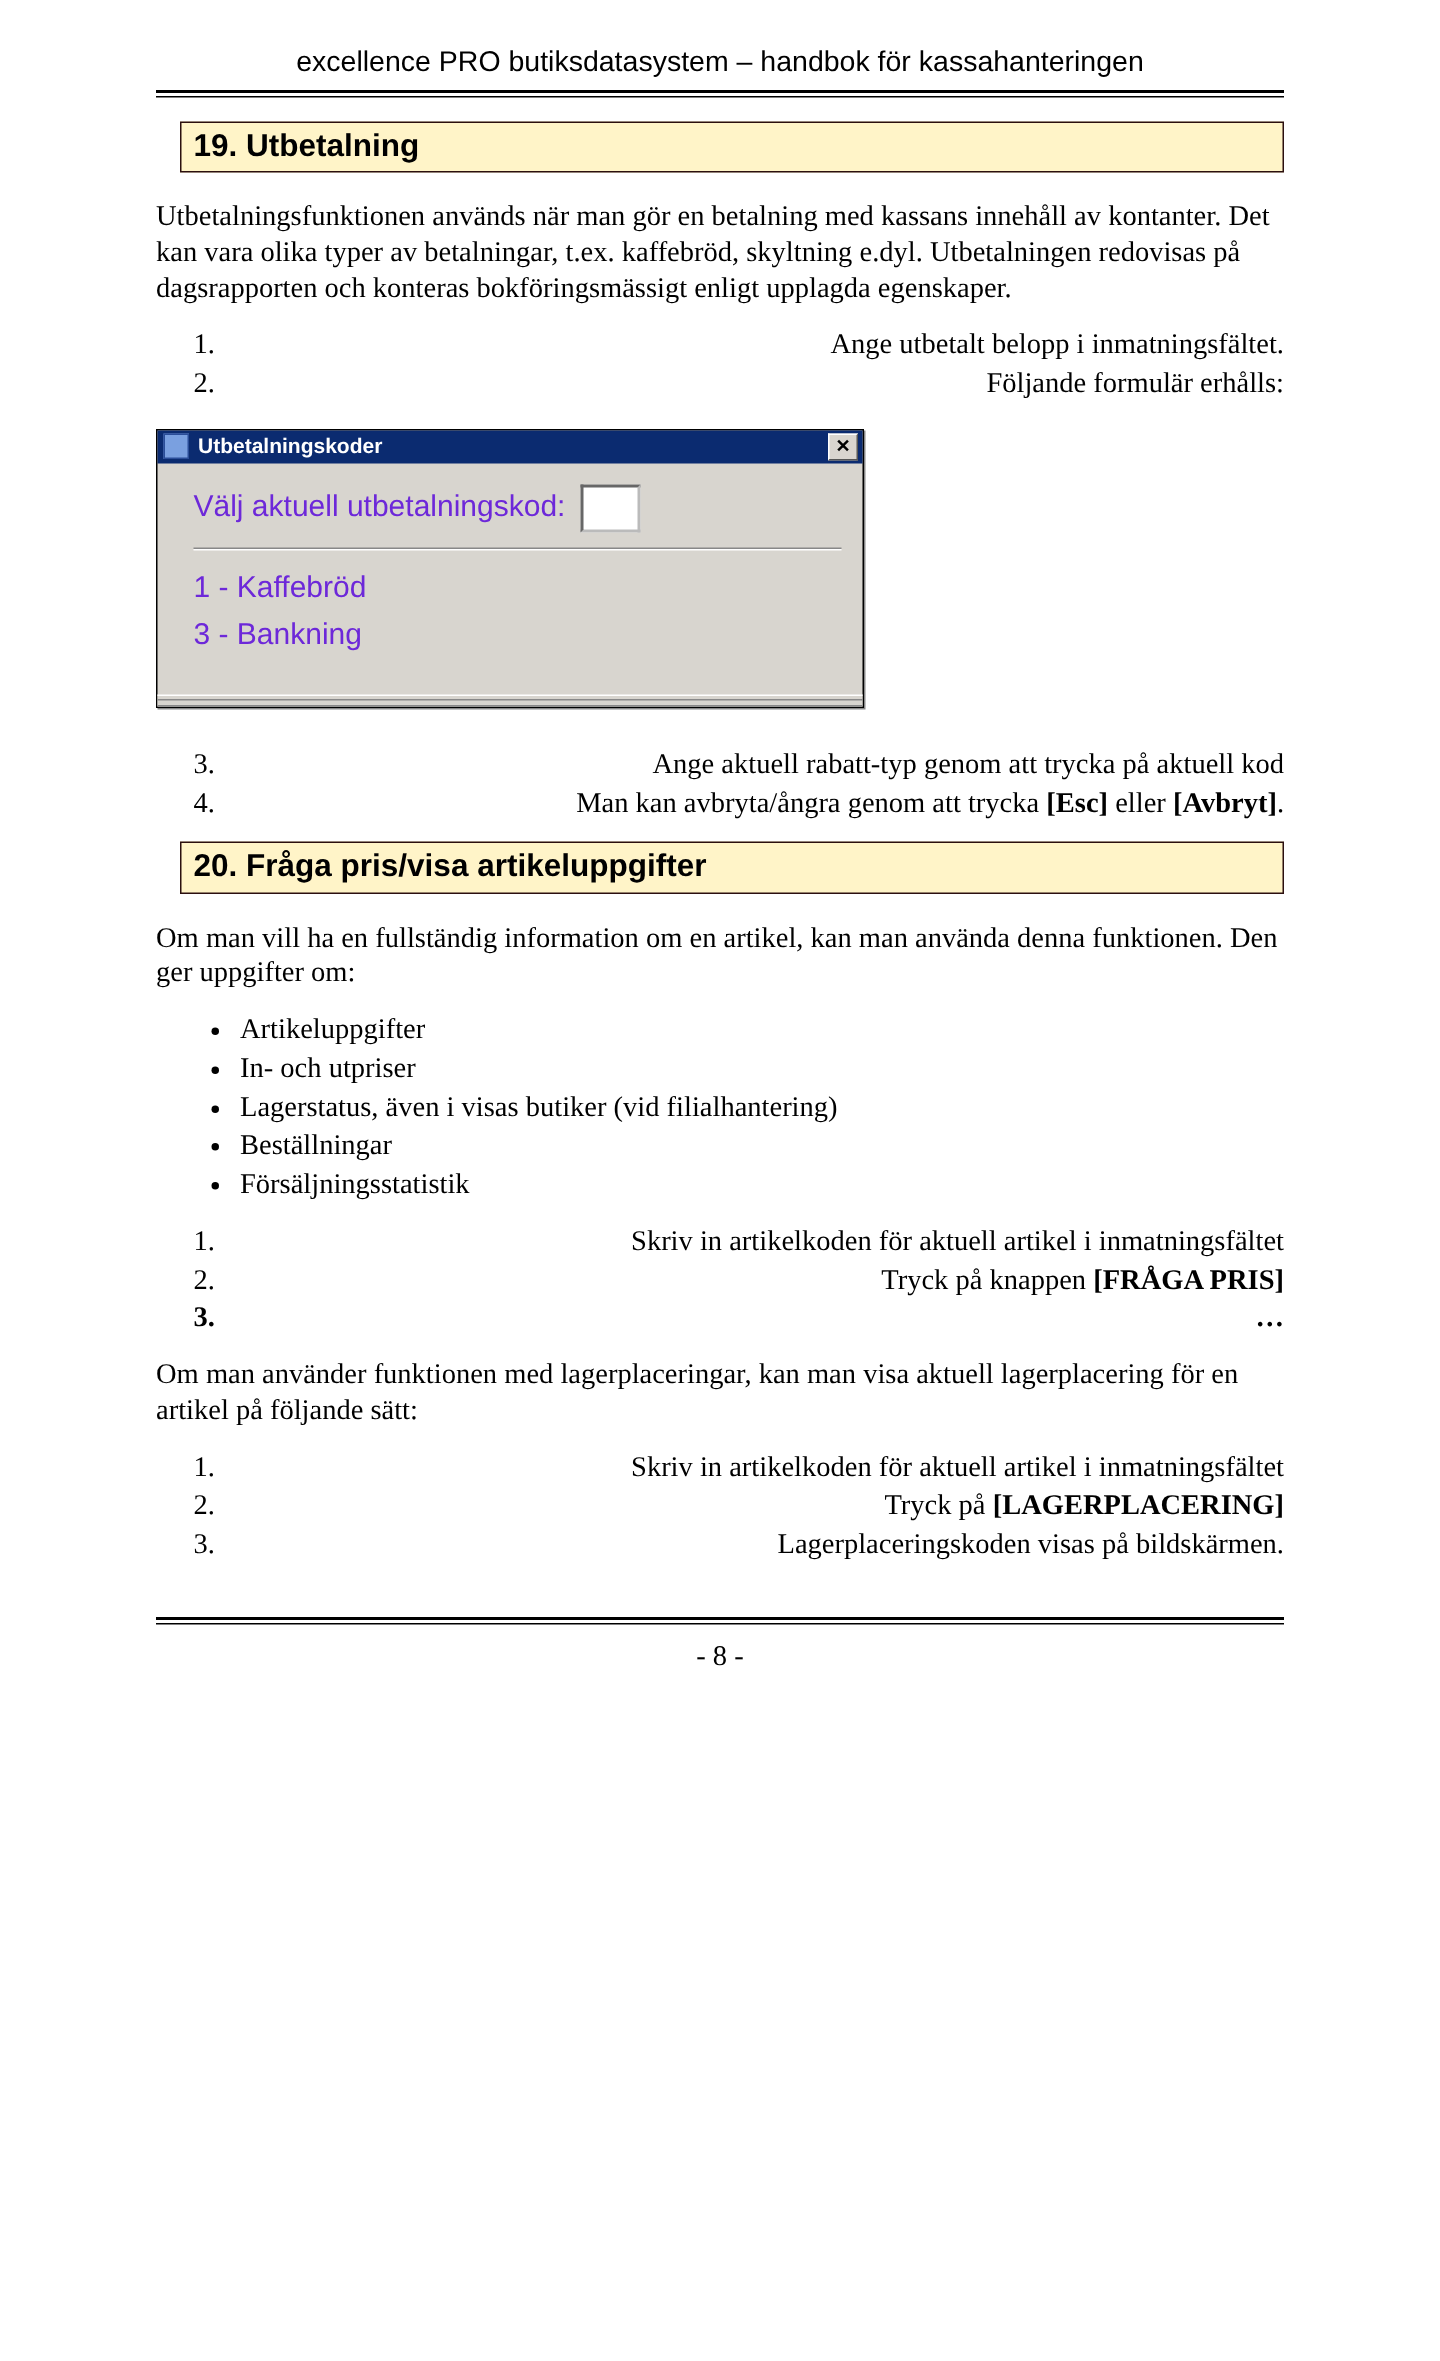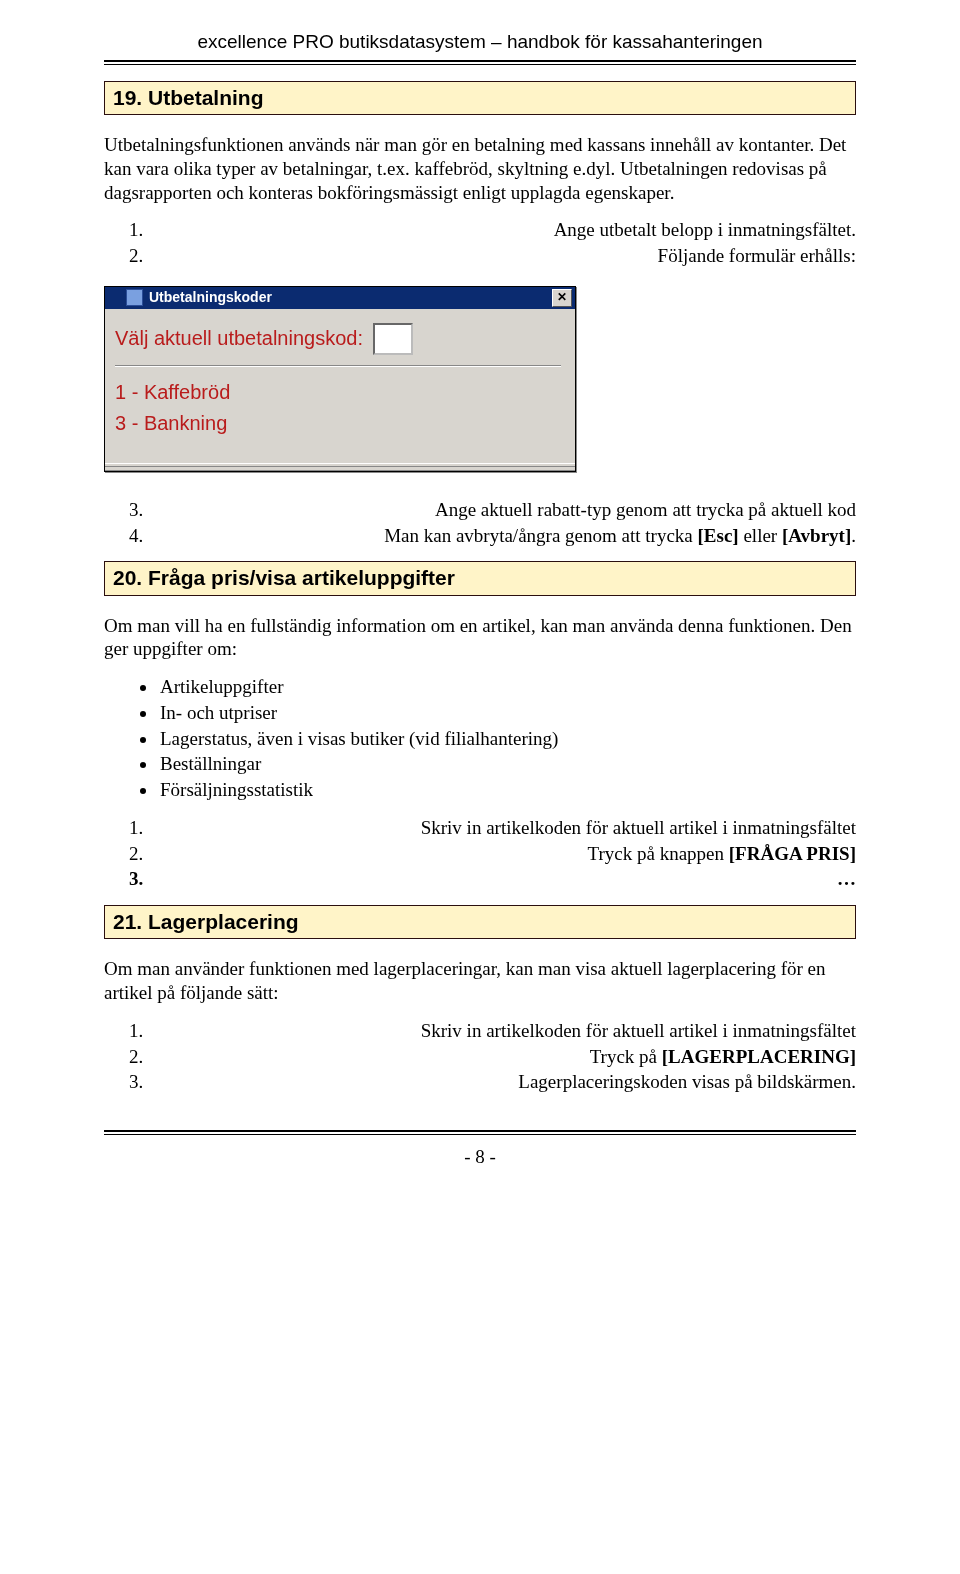--- a/index.html
+++ b/index.html
@@ -33,21 +33,21 @@
     height: 0;
     margin-bottom: 16px;
   }
   .section-heading {
     font-family: Arial, Helvetica, sans-serif;
     font-weight: bold;
     font-size: 21px;
     background: #fff4c8;
     border: 1.5px solid #2b0f0f;
     padding: 3px 8px;
-    margin: 14px 0 18px 0;
+    margin: 14px 0 18px 16px;
   }
   p {
     margin: 14px 0;
   }
   ol {
     margin: 14px 0 14px 20px;
     padding-left: 24px;
   }
   ol li {
     padding-left: 4px;
@@ -79,21 +79,21 @@
   }
   .titlebar {
     display: flex;
     align-items: center;
     background: #0b2b70;
     color: #fff;
     font-family: Tahoma, Arial, sans-serif;
     font-size: 14px;
     font-weight: bold;
     height: 22px;
-    padding: 0 3px 0 21px;
+    padding: 0 3px 0 4px;
   }
   .titlebar .tb-icon {
     width: 15px;
     height: 15px;
     background: #7aa0e0;
     border: 1px solid #2a4d98;
     margin-right: 6px;
   }
   .titlebar .tb-title { flex: 1; }
   .titlebar .tb-close {
@@ -105,24 +105,24 @@
     border-bottom-color: #555;
     color: #000;
     font-family: Arial, sans-serif;
     font-size: 12px;
     line-height: 14px;
     text-align: center;
     font-weight: bold;
     cursor: pointer;
   }
   .dialog-body {
-    padding: 14px 14px 8px 10px;
+    padding: 14px 14px 8px 24px;
     font-family: Arial, Helvetica, sans-serif;
     font-size: 20px;
-    color: #b91c1c;
+    color: #6d28d9;
   }
   .prompt-row {
     display: flex;
     align-items: center;
     gap: 10px;
     margin-bottom: 10px;
   }
   .code-input {
     width: 36px;
     height: 28px;
@@ -231,21 +231,20 @@
 
 
   <ol>
     <li>Skriv in artikelkoden för aktuell artikel i inmatningsfältet</li>
     <li>
       <span>Tryck på knappen </span><span class="bold">[FRÅGA PRIS]</span>
     </li>
     <li class="bold">…</li>
   </ol>
 
-  <div class="section-heading">21. Lagerplacering</div>
 
   <p>Om man använder funktionen med lagerplaceringar, kan man visa aktuell lagerplacering för en artikel på följande sätt:</p>
 
   <ol>
     <li>Skriv in artikelkoden för aktuell artikel i inmatningsfältet</li>
     <li>
       <span>Tryck på </span><span class="bold">[LAGERPLACERING]</span>
     </li>
     <li>Lagerplaceringskoden visas på bildskärmen.</li>
   </ol>

